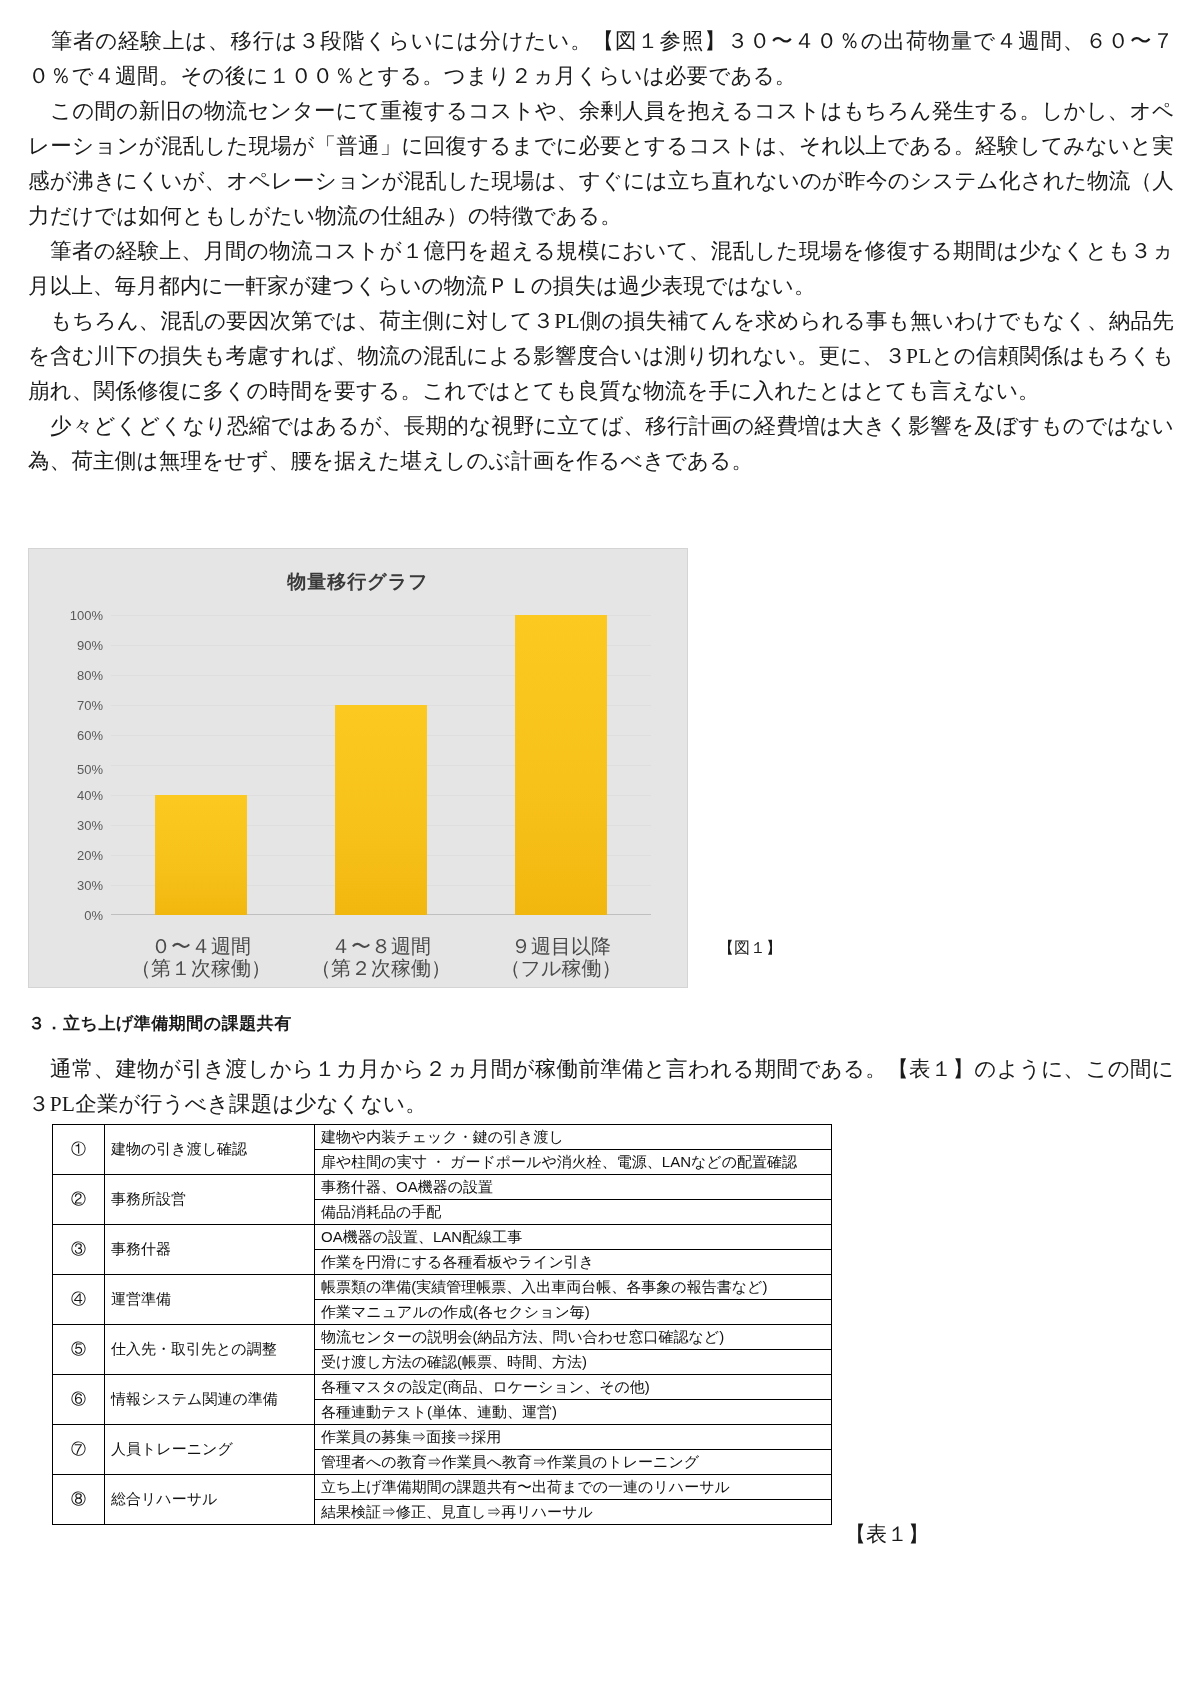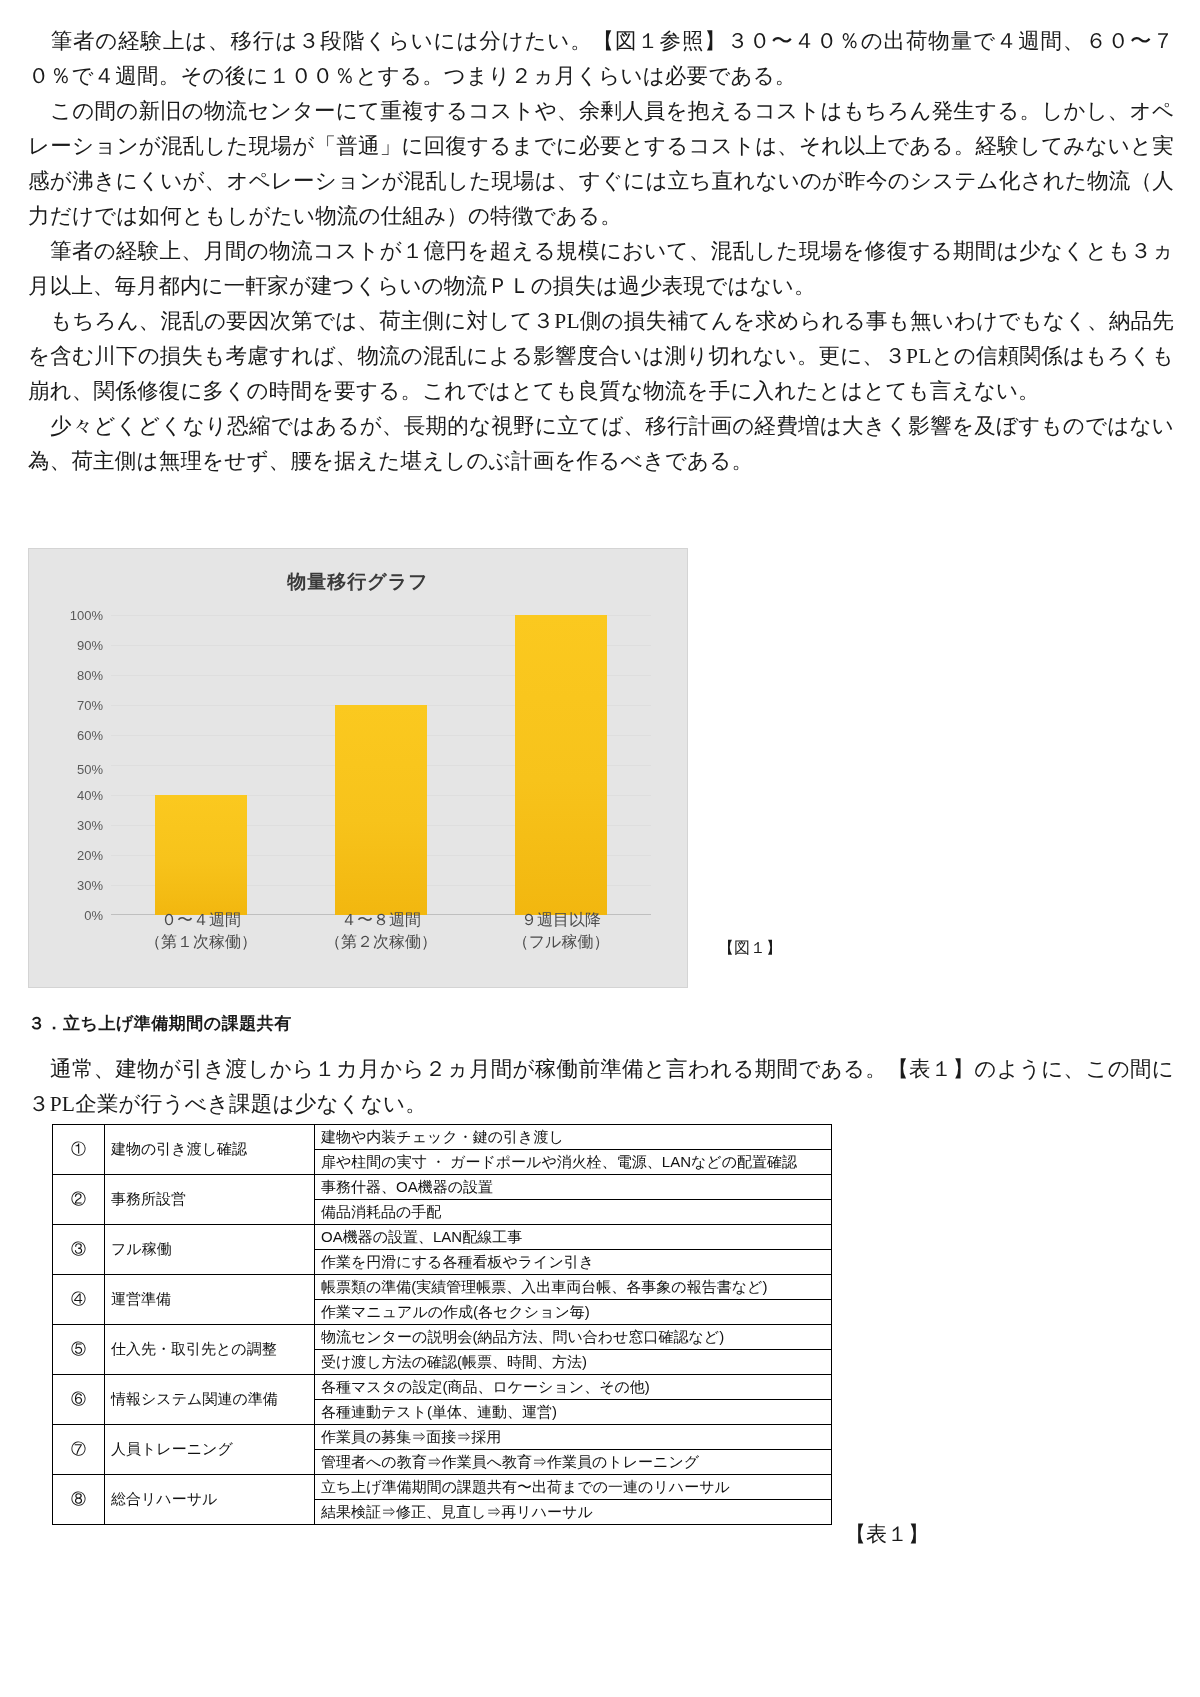--- a/index.html
+++ b/index.html
@@ -98,25 +98,25 @@
     white-space: nowrap;
   }
   .bar {
     position: absolute;
     bottom: 0;
     width: 92px;
     background: linear-gradient(to bottom, #fbc91f 0%, #f7c31b 55%, #f2b70f 100%);
   }
   .xlabel {
     position: absolute;
-    top: 294px;
+    top: 320px;
     width: 170px;
     text-align: center;
     font-family: Liberation Sans, sans-serif;
-    font-size: 16px;
+    font-size: 20px;
     color: #4a4a4a;
     line-height: 22px;
   }
   .fig-caption {
     position: absolute;
     left: 690px;
     top: 390px;
     font-size: 16px;
     font-family: "Liberation Serif", serif;
   }
@@ -265,21 +265,21 @@
           <td class="num" rowspan="2">②</td>
           <td class="name" rowspan="2">事務所設営</td>
           <td class="detail-top">事務什器、OA機器の設置</td>
         </tr>
         <tr>
           <td class="detail-bot">備品消耗品の手配</td>
         </tr>
 
         <tr>
           <td class="num" rowspan="2">③</td>
-          <td class="name" rowspan="2">フル稼働</td>
+          <td class="name" rowspan="2">事務什器</td>
           <td class="detail-top">OA機器の設置、LAN配線工事</td>
         </tr>
         <tr>
           <td class="detail-bot">作業を円滑にする各種看板やライン引き</td>
         </tr>
 
         <tr>
           <td class="num" rowspan="2">④</td>
           <td class="name" rowspan="2">運営準備</td>
           <td class="detail-top">帳票類の準備(実績管理帳票、入出車両台帳、各事象の報告書など)</td>

